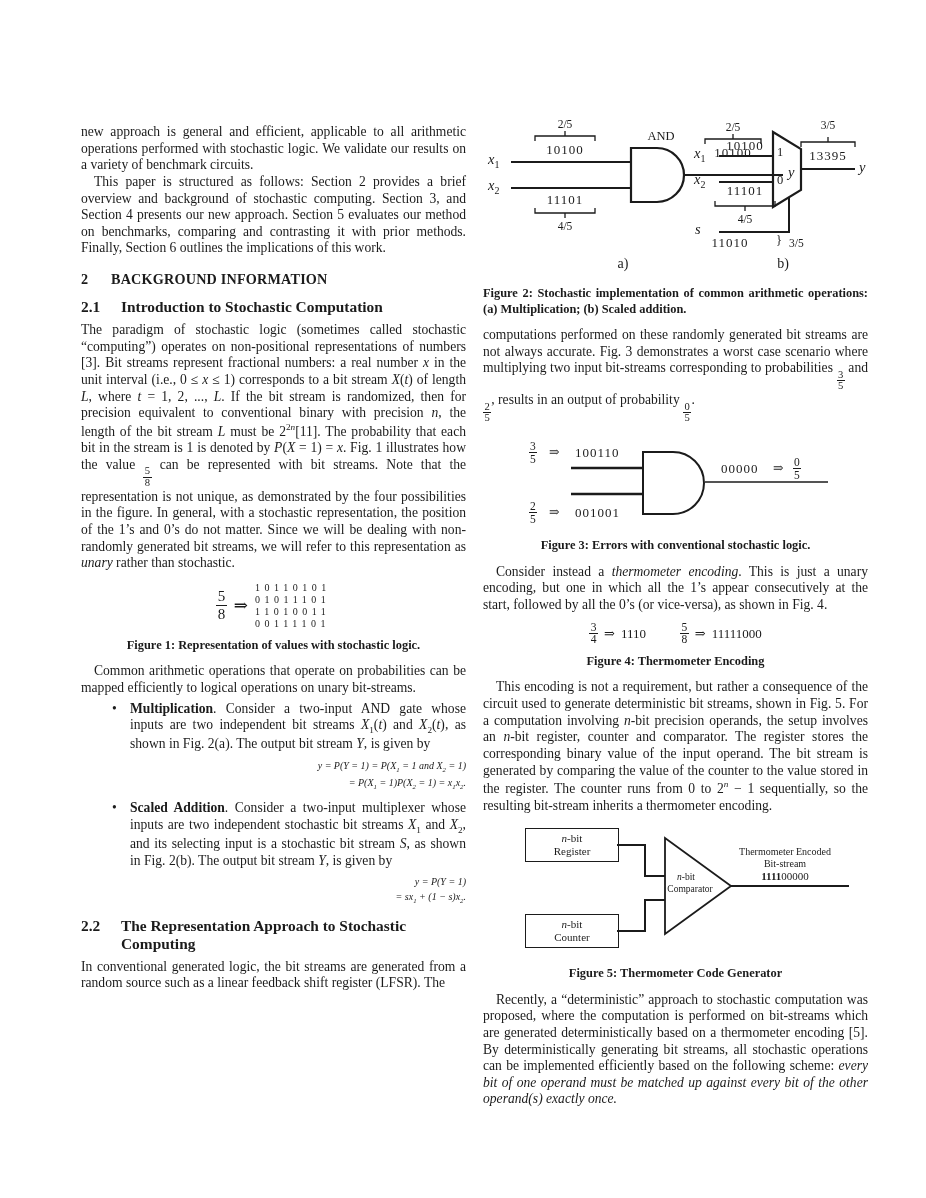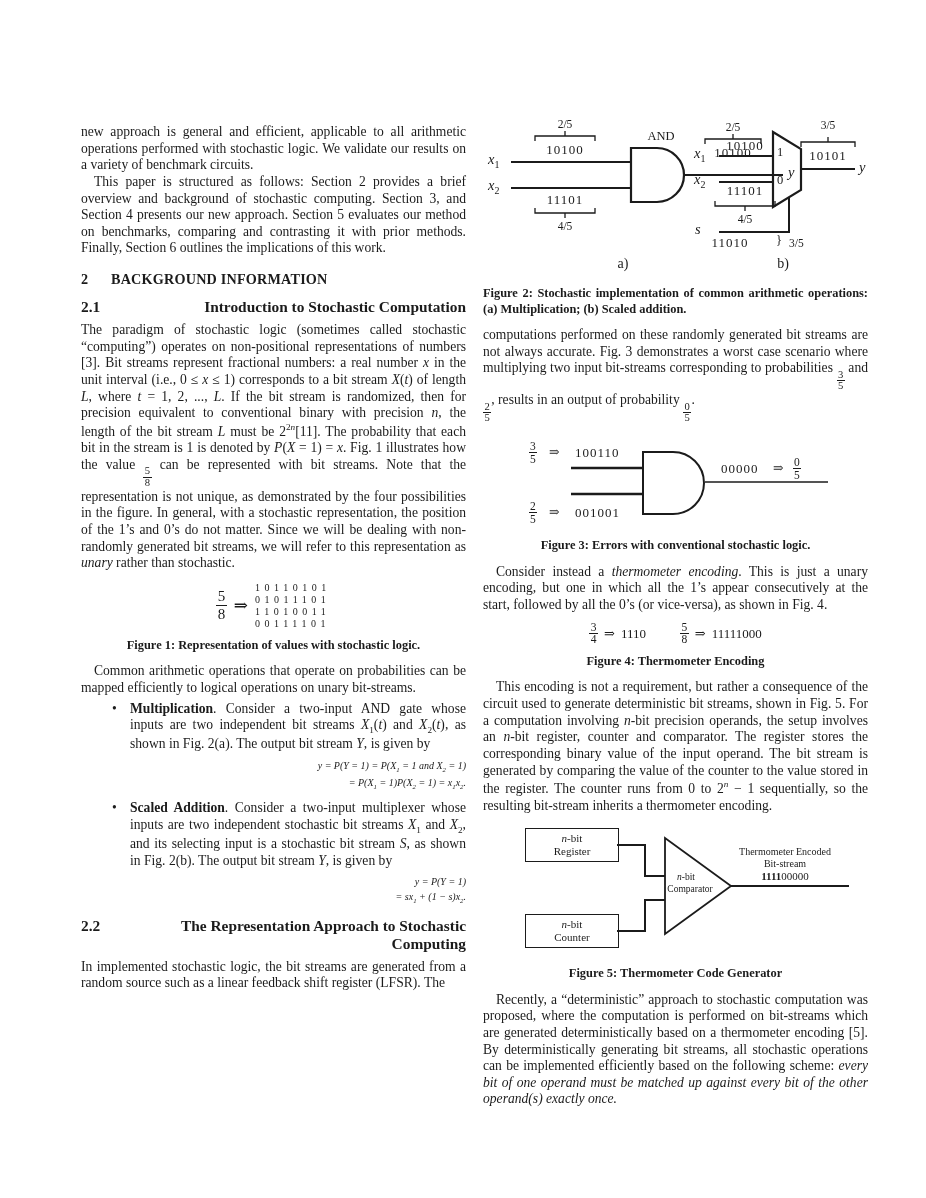--- a/index.html
+++ b/index.html
@@ -27,21 +27,21 @@
     font-size:14.2px;font-weight:bold;
     margin:14px 0 6px 0;letter-spacing:.2px;
   }
   h2.sec .num{width:30px;flex:0 0 auto;}
   h3.subsec{
     display:flex;
     font-size:15.4px;font-weight:bold;
     margin:10px 0 6px 0;
   }
   h3.subsec .num{width:40px;flex:0 0 auto;}
-  h3.subsec .ttl{flex:1;text-align:right;}
+  h3.subsec .ttl{flex:1;}
   .caption{
     font-size:12.4px;font-weight:bold;
     text-align:center;margin:8px 0 10px 0;line-height:1.25;
   }
   .caption.justified{text-align:justify;}
   
   .frac{
     display:inline-flex;flex-direction:column;align-items:center;
     vertical-align:-0.5em;line-height:1.02;font-size:0.78em;
   }
@@ -153,21 +153,21 @@
           </div>
         </li>
       </ul>
 
 
       <h3 class="subsec">
         <span class="num">2.2</span>
         <span class="ttl">The Representation Approach to Stochastic Computing</span>
       </h3>
 
-      <p class="body">In implemented stochastic logic, the bit streams are generated from a random source such as a linear feedback shift register (LFSR). The</p>
+      <p class="body">In conventional generated logic, the bit streams are generated from a random source such as a linear feedback shift register (LFSR). The</p>
     </div>
 
     <div class="col">
 
       <div class="diagfig" style="height:160px;margin-top:-6px;">
         <svg width="385" height="160" viewBox="0 0 385 160">
           <g stroke="#1b1b1b" stroke-width="2" fill="none">
 
             <path d="M28 44 H148"></path>
             <path d="M28 70 H148"></path>
@@ -210,21 +210,21 @@
         <span class="dlabel bits c" style="left:262px;top:21px">10100</span>
         <span class="dlabel bits c" style="left:262px;top:66px">11101</span>
         <span class="dlabel sm c" style="left:262px;top:95px">4/5</span>
         <span class="dlabel" style="left:294px;top:28px">1</span>
         <span class="dlabel" style="left:294px;top:56px">0</span>
         <span class="dlabel var" style="left:212px;top:104px">s</span>
         <span class="dlabel bits c" style="left:247px;top:118px">11010</span>
         <span class="dlabel" style="left:293px;top:116px">}</span>
         <span class="dlabel sm" style="left:306px;top:119px">3/5</span>
         <span class="dlabel sm c" style="left:345px;top:1px">3/5</span>
-        <span class="dlabel bits c" style="left:345px;top:31px">10101</span>
+        <span class="dlabel bits c" style="left:345px;top:31px">13395</span>
         <span class="dlabel var" style="left:376px;top:42px">y</span>
         <span class="dlabel sub-caption c" style="left:300px;top:138px">b)</span>
       </div>
       <div class="caption justified">Figure 2: Stochastic implementation of common arithmetic operations: (a) Multiplication; (b) Scaled addition.</div>
 
       <p class="body">computations performed on these randomly generated bit streams are not always accurate. Fig. 3 demonstrates a worst case scenario where multiplying two input bit-streams corresponding to probabilities <span class="frac">
             <span class="nu">3</span>
             <span class="de">5</span>
           </span> and <span class="frac">
             <span class="nu">2</span>

